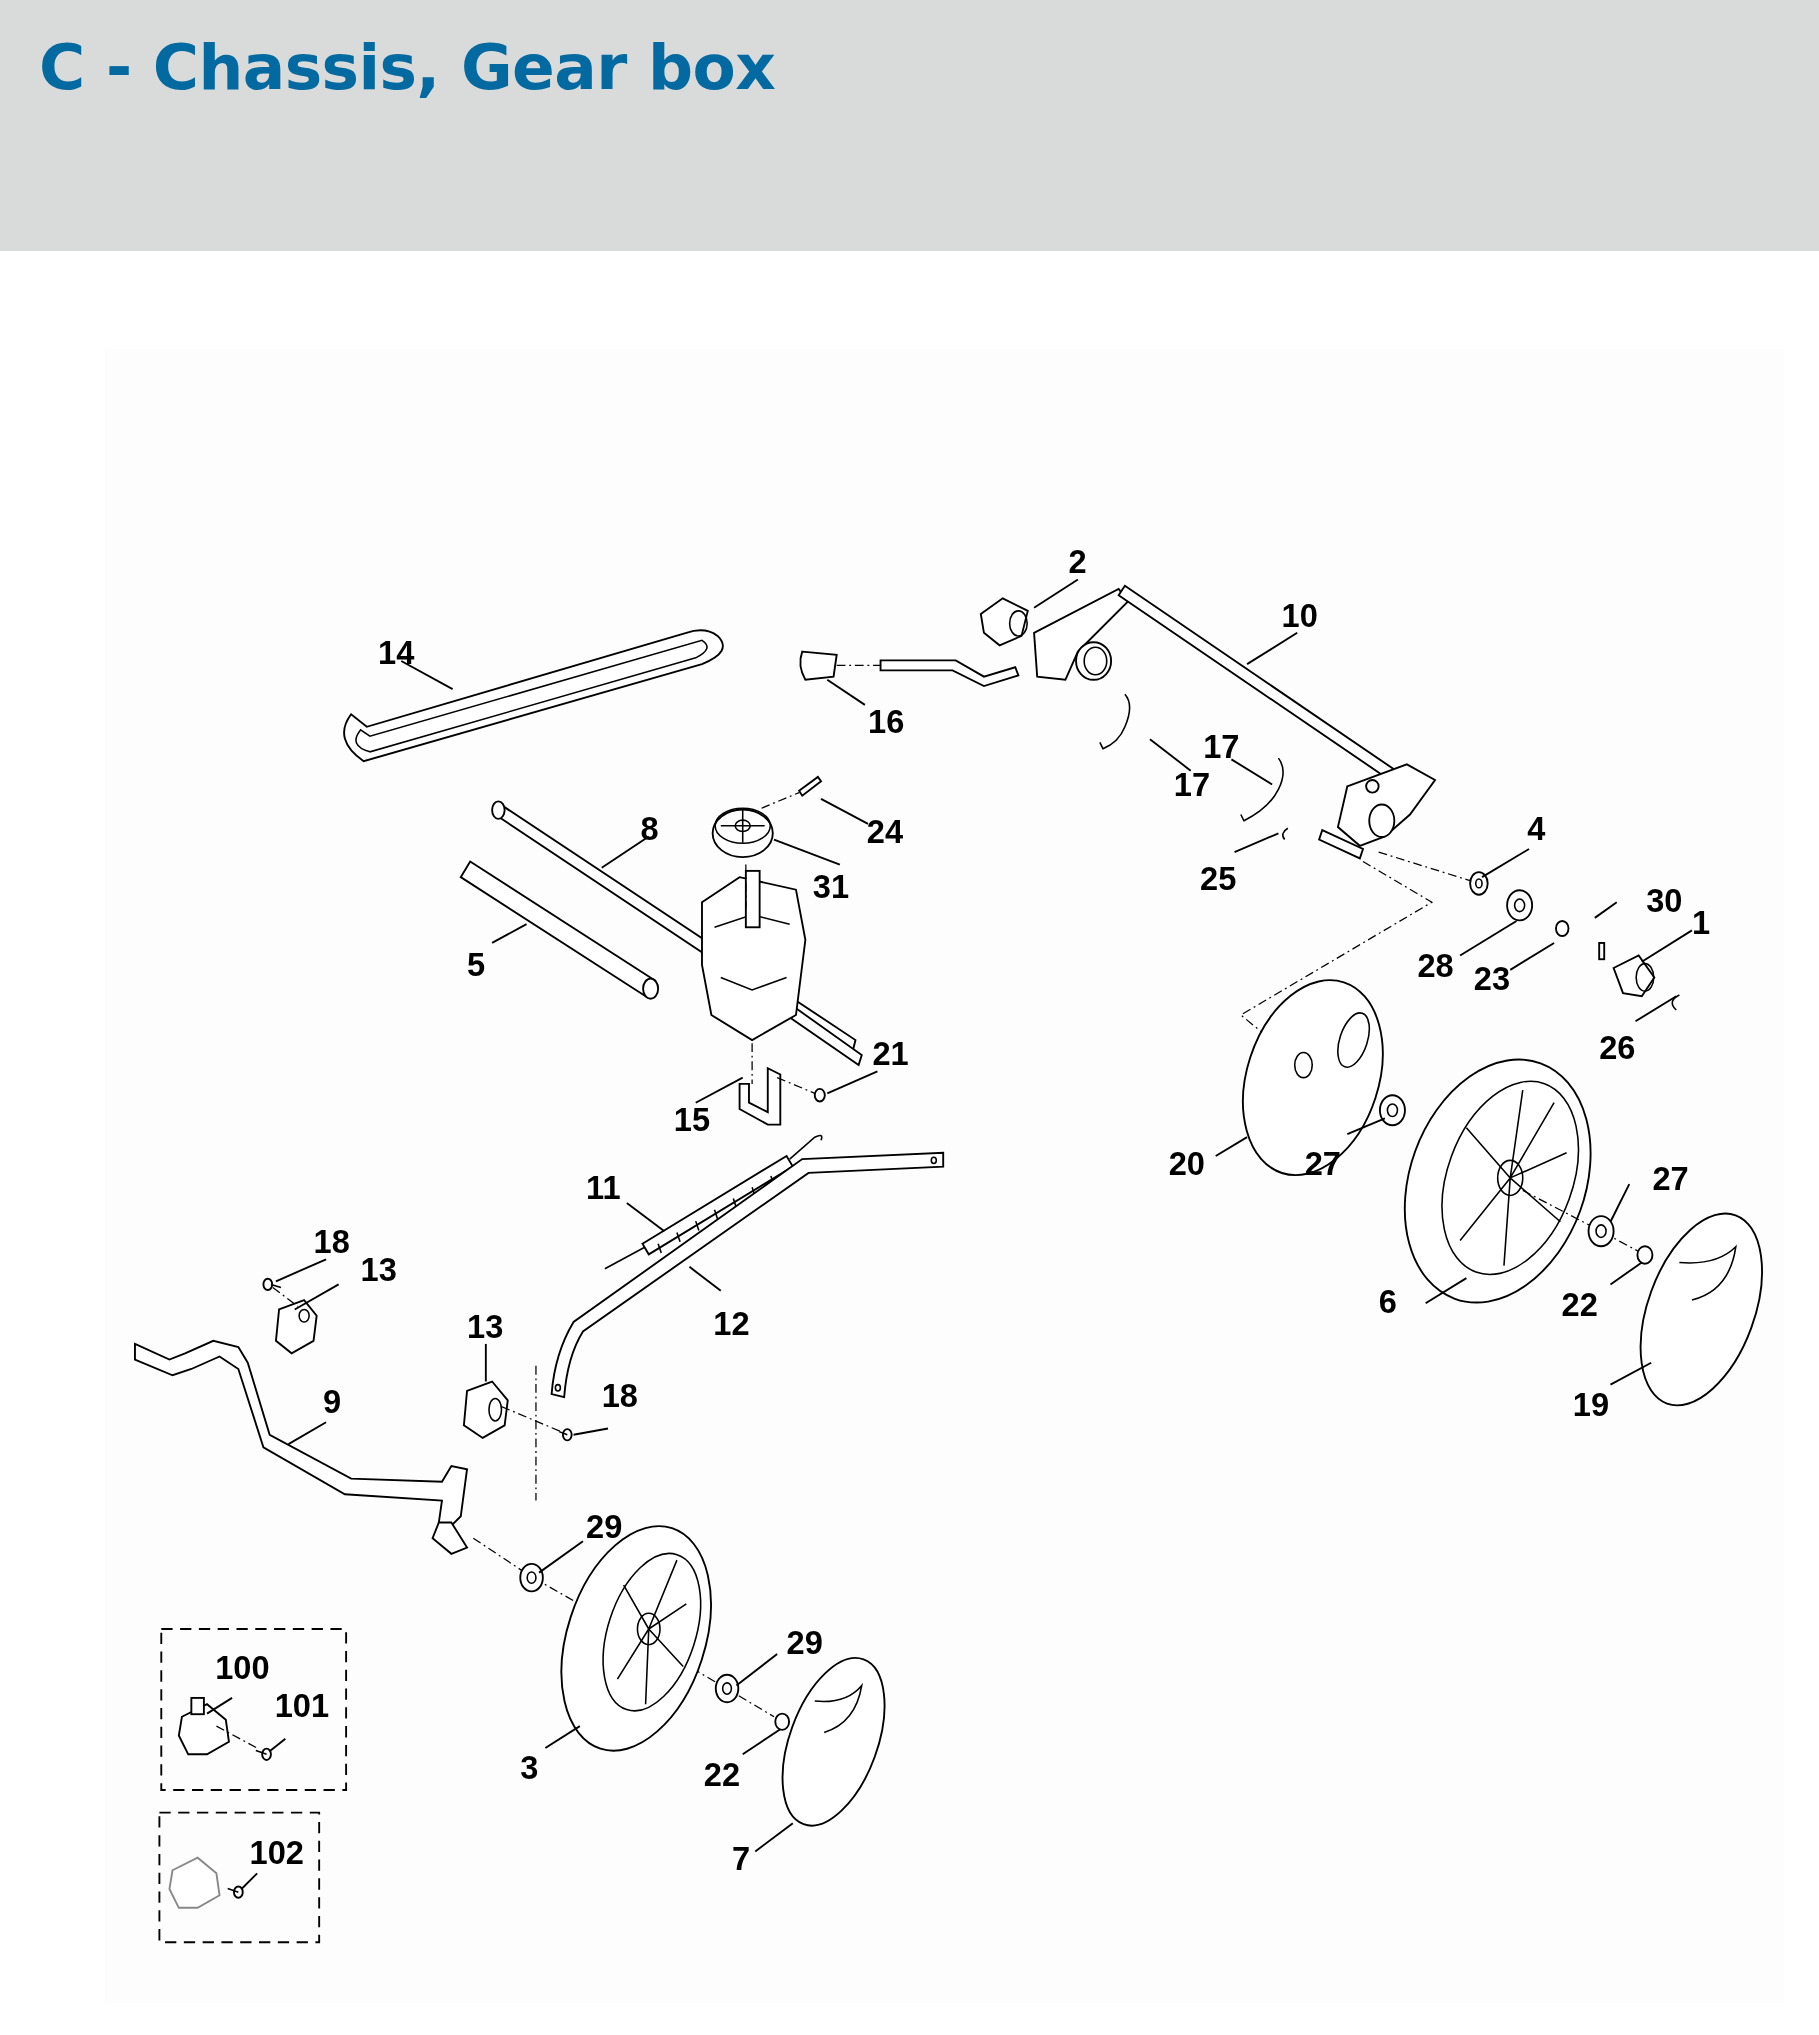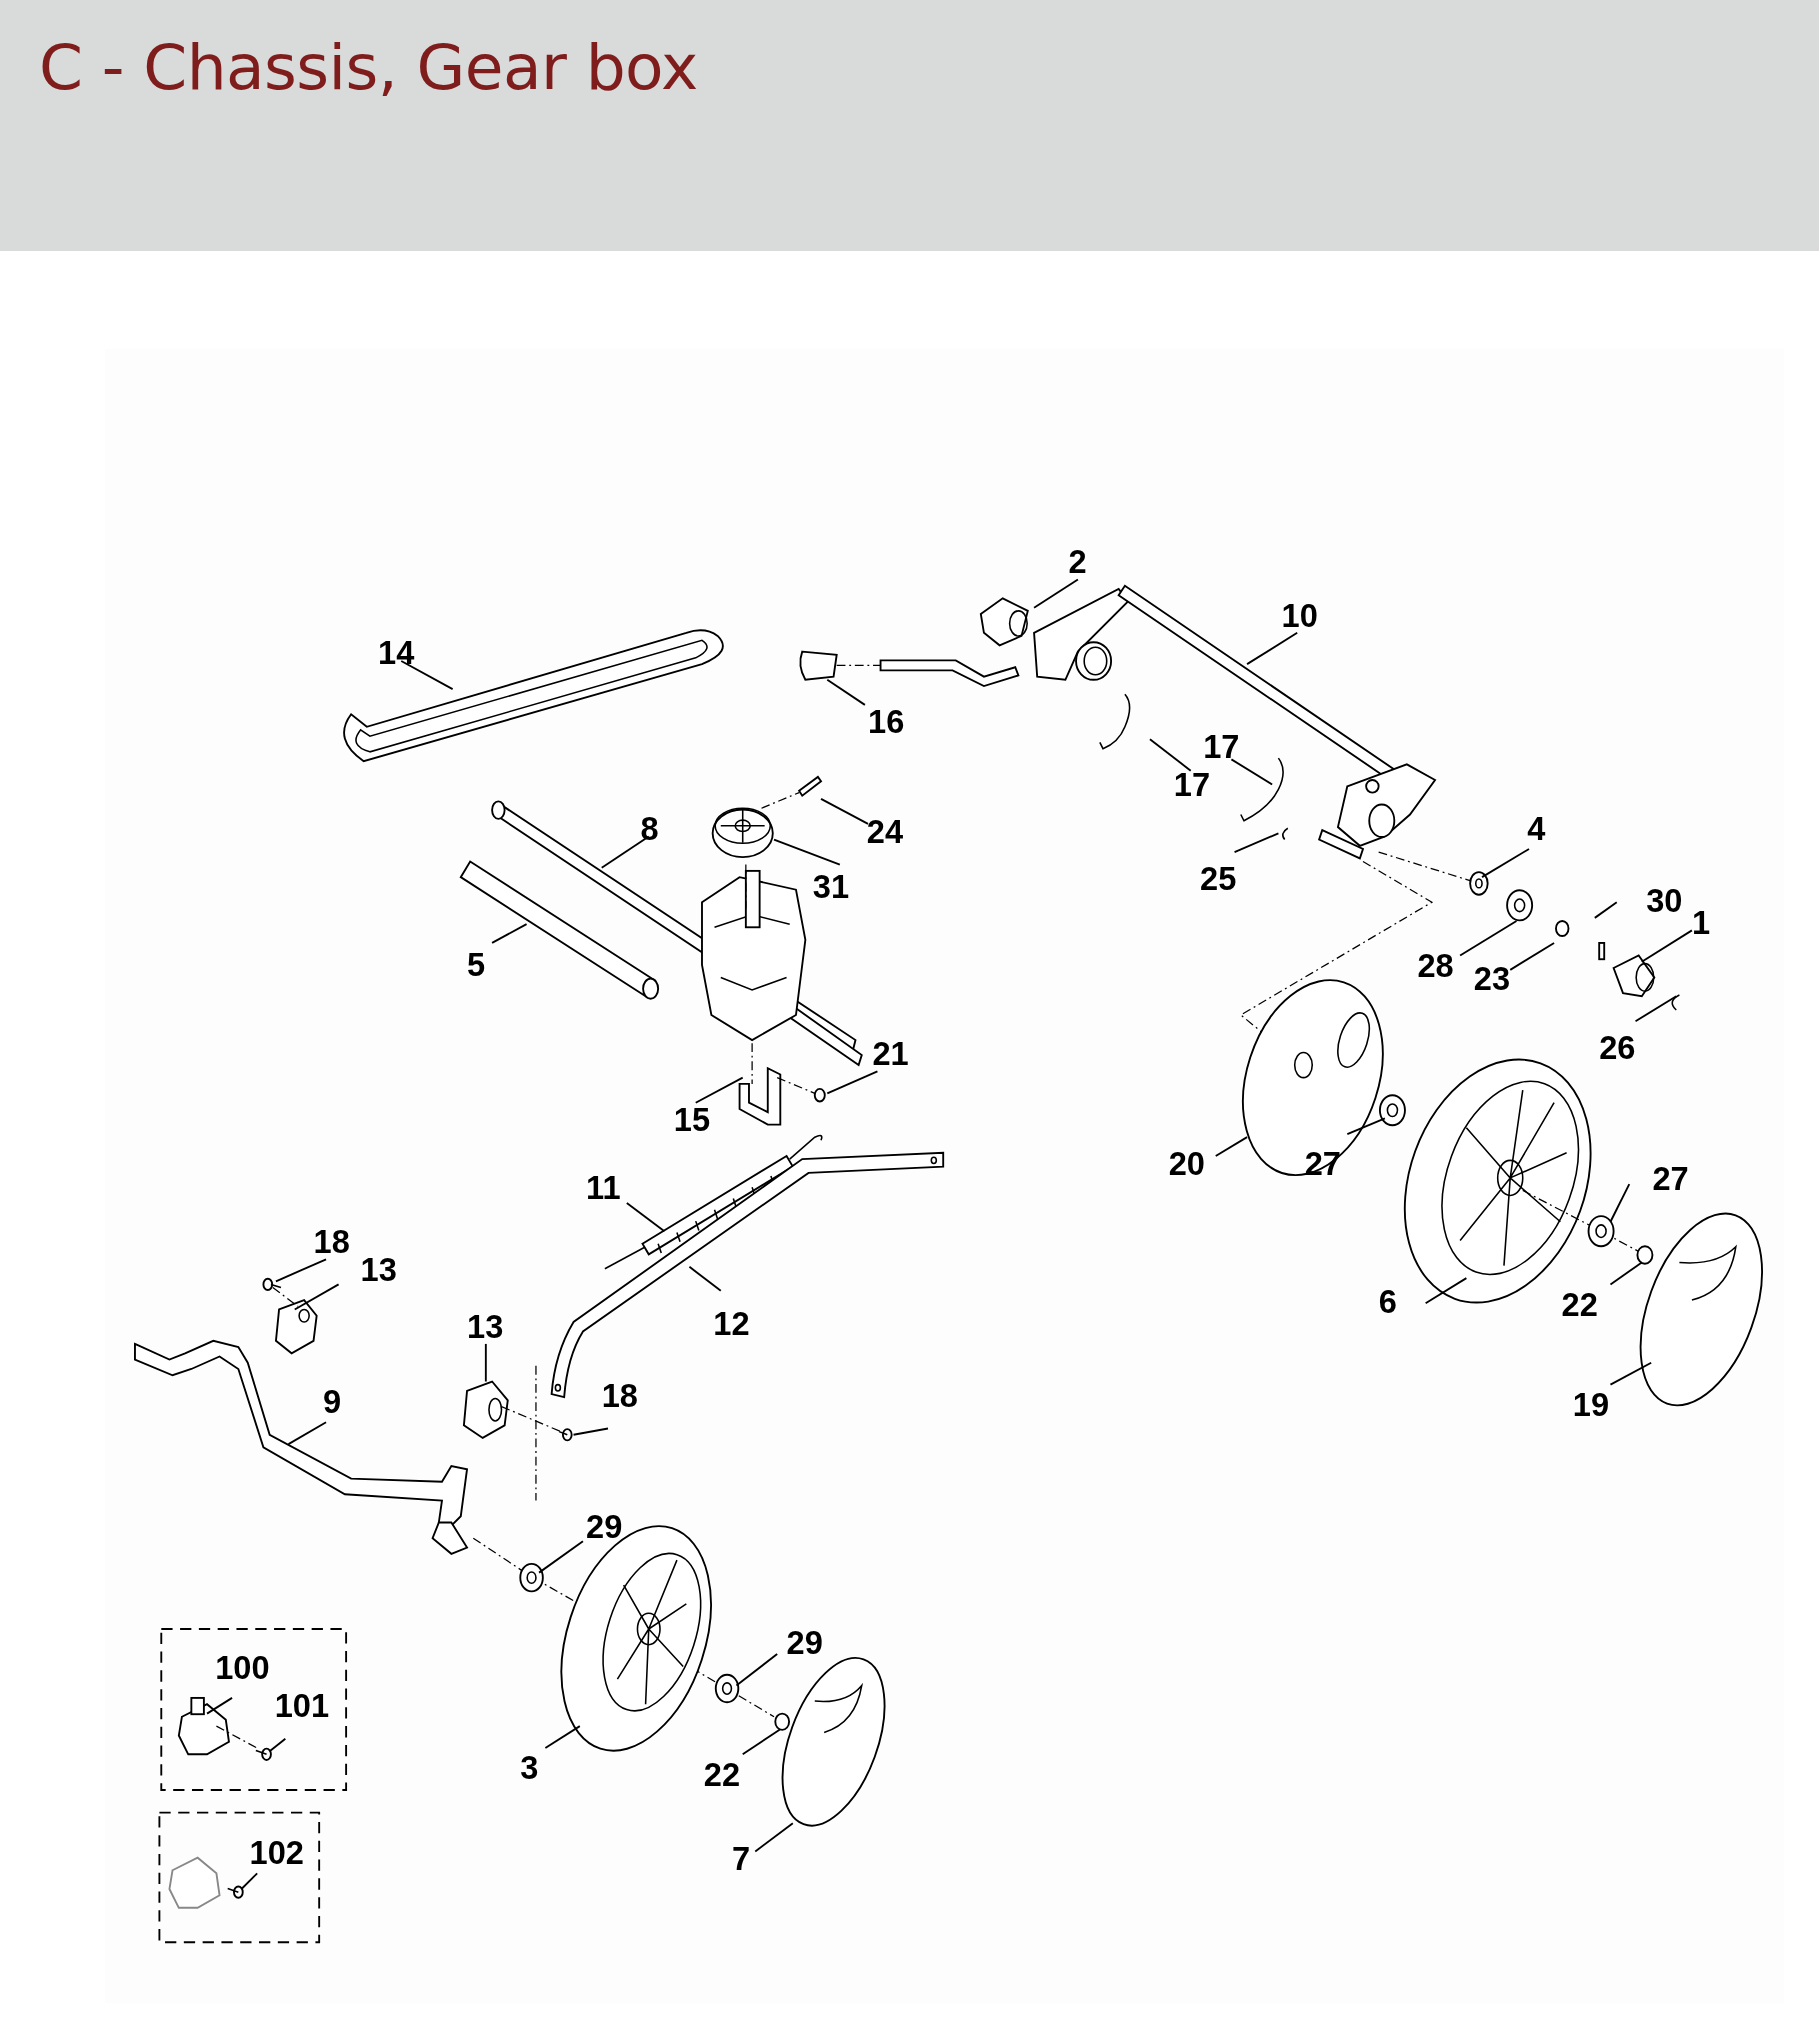--- a/index.html
+++ b/index.html
@@ -6,22 +6,22 @@
   body {
     width: 1820px; height: 2035px; position: relative; overflow: hidden;
     background: #ffffff; font-family: "Liberation Sans", sans-serif;
   }
   .header {
     position: absolute; left: 0; top: 0; width: 1820px; height: 251px;
     background: #d9dbda;
   }
   .page-title {
     position: absolute; left: 39px; top: 31px; margin: 0;
-    font-family: "DejaVu Sans", sans-serif; font-weight: normal;
-    font-size: 63px; color: #7f1d1d; letter-spacing: -0.6px; text-align: center;
+    font-family: "DejaVu Sans", sans-serif; font-weight: bold;
+    font-size: 63px; color: #0369a1; letter-spacing: -0.6px; text-align: center;
   }
   .diagram-frame {
     position: absolute; left: 105px; top: 349px; width: 1679px; height: 1654px;
     background: #fdfdfd;
   }
   svg.diagram { position: absolute; left: 0; top: 0; }
   .lbl { font-family: "Liberation Sans", sans-serif; font-weight: bold; font-size: 52px; fill: #000; }
   .part { fill: #fff; stroke: #000; stroke-width: 3; }
   .thin { fill: none; stroke: #000; stroke-width: 2.5; }
   .lead { stroke: #000; stroke-width: 3; fill: none; }

